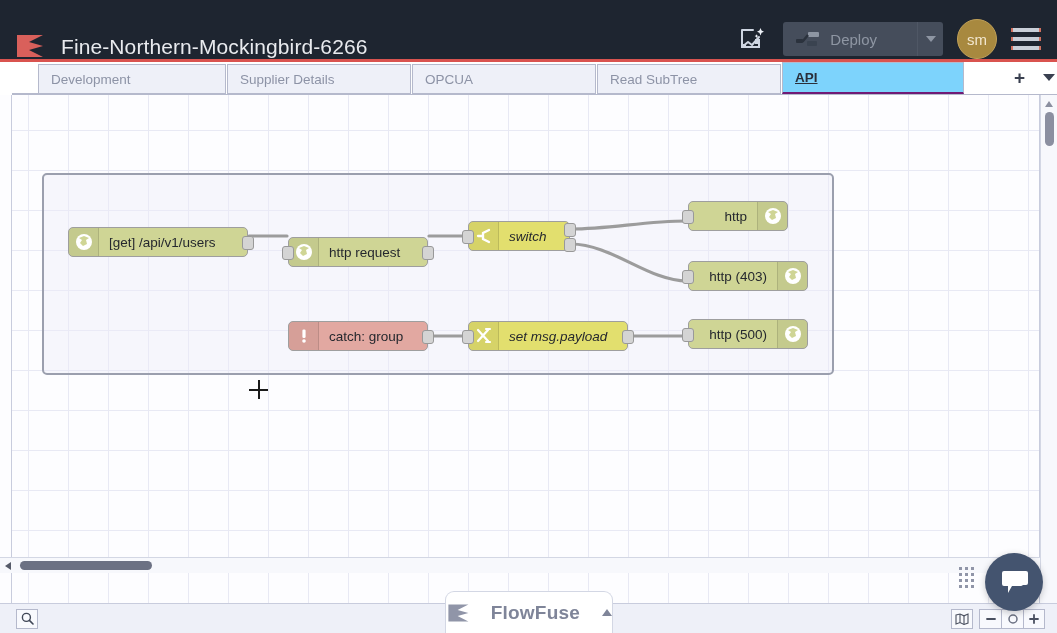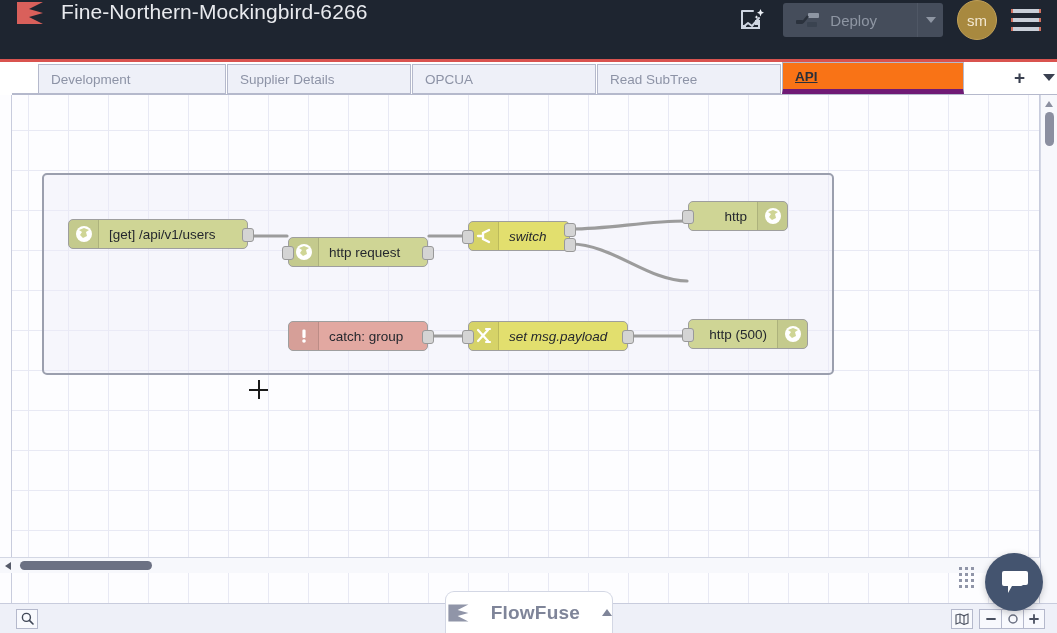--- a/index.html
+++ b/index.html
@@ -9,21 +9,21 @@
     overflow: hidden;
     background: #fff;
   }
   #app { position: relative; width: 1057px; height: 633px; }
 
   
   .header {
     position: absolute; top: 0; left: 0;
     width: 1057px; height: 62px;
     background: #1e2530;
-    display: flex; align-items: flex-start;
+    display: flex; align-items: flex-end;
     border-bottom: 3px solid #d9534f;
   }
   .ff-logo-mark {
     width: 30px; height: 26px; margin-left: 15px;
     position: relative; flex: none;
   }
   .ff-logo-mark svg { display: block; }
   .header-title {
     color: #e8eaee; font-size: 21px; margin-left: 16px;
     letter-spacing: .1px; white-space: nowrap;
@@ -79,23 +79,23 @@
     background: #eef0f8;
     border: 1px solid #b5b9cc;
     border-bottom: 1px solid #b5b9cc;
     display: flex; align-items: center;
     padding: 0 12px; margin-right: 1px;
     color: #8d93a6; font-size: 13.5px;
     cursor: pointer; white-space: nowrap;
     flex: none;
   }
   .tab.active {
-    background: #f97316; color: #2a2f3a;
+    background: #7dd3fc; color: #2a2f3a;
     font-weight: bold;
-    border-bottom: 5px solid #701a75;
+    border-bottom: 2px solid #701a75;
     height: 32px;
     text-decoration: underline;
   }
   .tab-actions {
     margin-left: auto; display: flex; align-items: center;
     gap: 18px; padding: 0 14px 3px 16px; height: 30px;
   }
   .tab-plus { color: #3a4050; font-size: 19px; font-weight: bold; cursor: pointer; line-height: 1; }
   .tab-caret { width: 0; height: 0; border-left: 6px solid transparent; border-right: 6px solid transparent; border-top: 7px solid #3a4050; cursor: pointer; }
 
@@ -350,21 +350,21 @@
       <g fill="none" stroke="#9c9c9c" stroke-width="3.2" stroke-linecap="round">
         <path d="M249,141 C262,141 265,141 287,141"></path>
         <path d="M429,141 C444,141 452,141 467,141"></path>
         <path d="M571,134 C610,134 645,126 687,126"></path>
         <path d="M571,149 C612,149 648,186 687,186"></path>
         <path d="M429,241 C444,241 452,241 467,241"></path>
         <path d="M629,241 C652,241 665,241 687,241"></path>
       </g>
     </svg>
 
-    <div class="node nd-in" style="left:68px; top:124px; width:180px;">
+    <div class="node nd-in" style="left:68px; top:132px; width:180px;">
       <div class="node-ico">
         <svg width="18" height="18" viewBox="0 0 18 18">
             <circle cx="9" cy="9" r="8" fill="#fff"></circle>
             <path d="M4 5 L7 7 L5 10 L8 13 L12 11 L11 7 L14 5 L9 3 Z" fill="#cfd595"></path>
           </svg>
       </div>
       <div class="node-label">[get] /api/v1/users</div>
       <div class="port out"></div>
     </div>
 
@@ -397,20 +397,30 @@
       <div class="node-label right-align">http</div>
       <div class="node-ico right">
         <svg width="18" height="18" viewBox="0 0 18 18">
             <circle cx="9" cy="9" r="8" fill="#fff"></circle>
             <path d="M4 5 L7 7 L5 10 L8 13 L12 11 L11 7 L14 5 L9 3 Z" fill="#cfd595"></path>
           </svg>
       </div>
       <div class="port in"></div>
     </div>
 
+    <div class="node nd-in" style="left:688px; top:166px; width:120px;">
+      <div class="node-label right-align">http (403)</div>
+      <div class="node-ico right">
+        <svg width="18" height="18" viewBox="0 0 18 18">
+            <circle cx="9" cy="9" r="8" fill="#fff"></circle>
+            <path d="M4 5 L7 7 L5 10 L8 13 L12 11 L11 7 L14 5 L9 3 Z" fill="#cfd595"></path>
+          </svg>
+      </div>
+      <div class="port in"></div>
+    </div>
 
     <div class="node nd-err" style="left:288px; top:226px; width:140px;">
       <div class="node-ico">
         <svg width="18" height="18" viewBox="0 0 18 18">
           <rect x="7.4" y="2.5" width="3.2" height="8.5" rx="1.3" fill="#fff"></rect>
           <circle cx="9" cy="14" r="1.8" fill="#fff"></circle>
         </svg>
       </div>
       <div class="node-label">catch: group</div>
       <div class="port out"></div>

